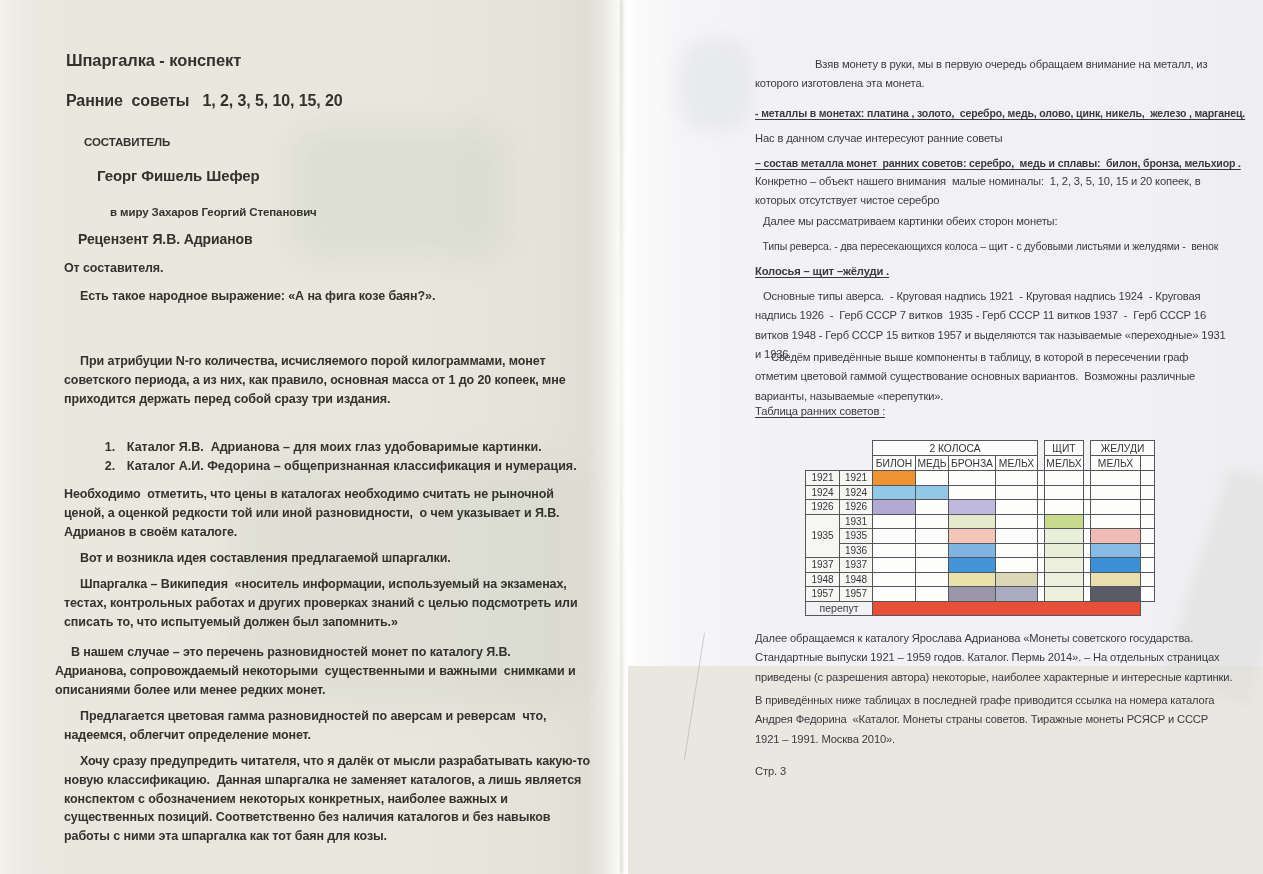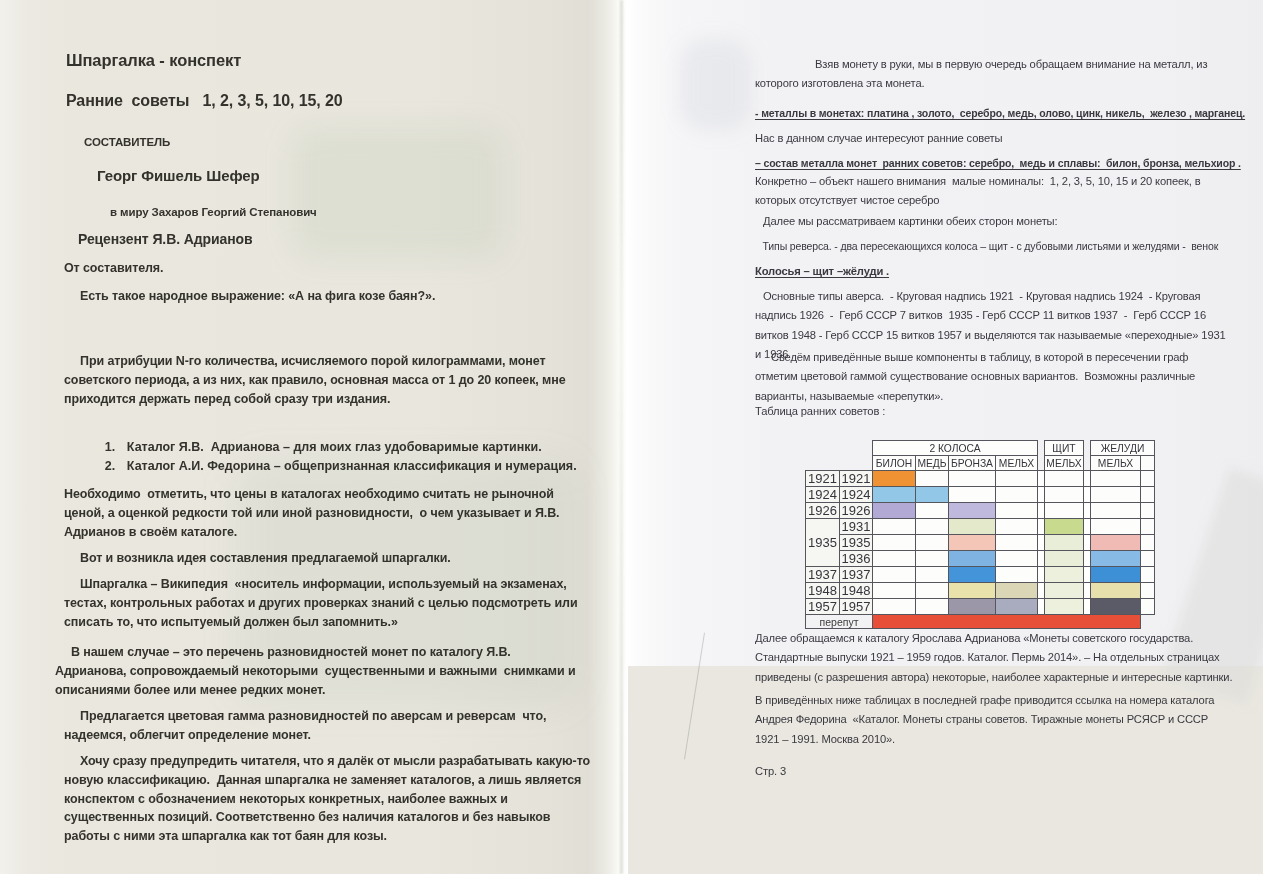--- a/index.html
+++ b/index.html
@@ -27,36 +27,36 @@
   .list-num{display:inline-block;width:22px;}
   
   .page-right{
     position:absolute;left:628px;top:0;width:635px;height:666px;
     background:linear-gradient(90deg,#ffffff 0px,#fbfbfb 10px,#f6f6f8 45px,#f2f2f4 150px,#f1f1f3 520px,#eeeef1 635px);
     color:#3a3940;
   }
   .page-right .txt{position:absolute;white-space:pre-wrap;font-size:11.2px;line-height:19.3px;letter-spacing:-0.15px;font-weight:400;}
   .rp-para{width:478px;}
   .bold-ul{font-weight:700;text-decoration:underline;text-underline-offset:2px;}
-  .ul{text-underline-offset:2px;}
+  .ul{text-decoration:underline;text-underline-offset:2px;}
   .squeeze{white-space:pre;display:inline-block;transform:scaleX(.94);transform-origin:left top;}
   .ind60{text-indent:60px;}
   .ind8{text-indent:8px;}
   .ind16{text-indent:16px;}
   
   table.coins{
     position:absolute;left:177px;top:440px;
     border-collapse:collapse;table-layout:fixed;
     font-size:10.3px;color:#35353d;
   }
   table.coins td{padding:0;text-align:center;vertical-align:middle;border:1px solid #55555e;overflow:hidden;}
   table.coins td.nob{border:none;background:transparent;}
   table.coins td.gap{border-left:none;border-right:none;background:#fff;}
   table.coins td.cell{background:#fdfdfc;}
-  table.coins td.ycell{background:#f6f6f2;font-size:13px;}
+  table.coins td.ycell{background:#f6f6f2;font-size:10px;}
   table.coins td.box{background:#fdfdfc;}
   tr.hrow{height:15px;}
   tr.drow{height:14.5px;}
   tr.frow{height:14px;}
   td.redband{border:none;}
   td.pereput{border:none;text-align:left;padding-left:10px;font-size:10.5px;color:#3c3c3c;background:transparent;}
   
   .ghost{position:absolute;pointer-events:none;border-radius:24px;}
   .g1{left:292px;top:128px;width:210px;height:130px;background:rgba(150,172,140,.12);filter:blur(14px);}
   .g2{left:238px;top:462px;width:335px;height:240px;background:rgba(142,166,150,.11);filter:blur(18px);}

